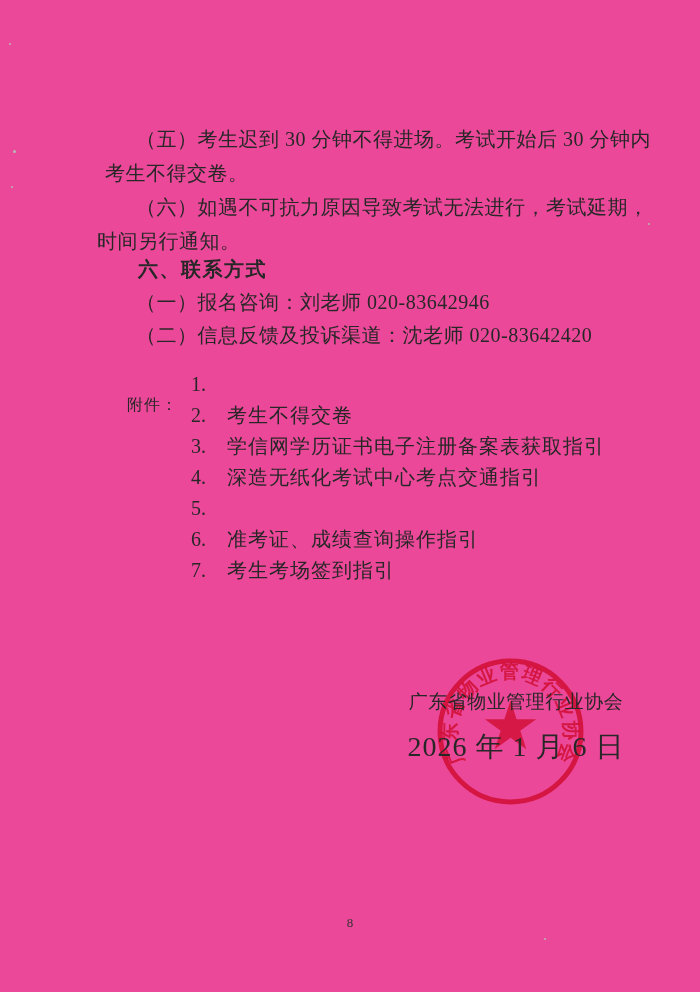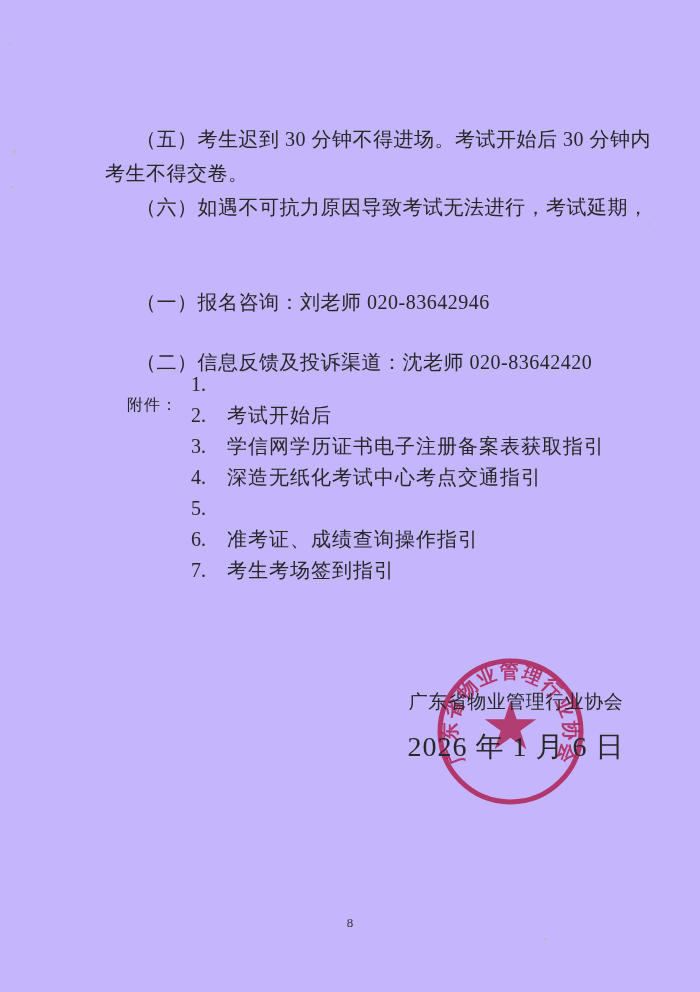--- a/index.html
+++ b/index.html
@@ -5,21 +5,21 @@
   html, body {
     margin: 0;
     padding: 0;
     background: #e9e9e9;
   }
   .page {
     position: relative;
     width: 700px;
     height: 992px;
     margin: 0 auto;
-    background: #c4b5fd;
+    background: #ec4899;
     overflow: hidden;
     font-family: "Liberation Serif", "DejaVu Serif", serif;
     color: #272727;
   }
   .tline {
     position: absolute;
     font-size: 20px;
     line-height: 26px;
     letter-spacing: 0.5px;
     white-space: nowrap;
@@ -104,32 +104,34 @@
   }
 </style>
 </head>
 <body>
 
 <div class="page">
 
   <div class="tline" style="left:136px; top:126px;">（五）考生迟到 30 分钟不得进场。考试开始后 30 分钟内</div>
   <div class="tline" style="left:97px; top:160px;margin-left:8px;">考生不得交卷。</div>
   <div class="tline" style="left:136px; top:194px;">（六）如遇不可抗力原因导致考试无法进行，考试延期，</div>
+  <div class="tline" style="left:97px; top:228px;">时间另行通知。</div>
 
+  <div class="tline heading" style="left:138px; top:256px;">六、联系方式</div>
   <div class="tline" style="left:136px; top:289px;">（一）报名咨询：刘老师 020-83642946</div>
-  <div class="tline" style="left:136px; top:322px;margin-top:27px;">（二）信息反馈及投诉渠道：沈老师 020-83642420</div>
+  <div class="tline" style="left:136px; top:322px;">（二）信息反馈及投诉渠道：沈老师 020-83642420</div>
 
   <div class="attach-label">附件：</div>
   <div class="attach-list">
     <div class="attach-row">
       <span class="attach-num">1.</span>
     </div>
     <div class="attach-row">
       <span class="attach-num">2.</span>
-      <span class="attach-text">考试开始后</span>
+      <span class="attach-text">考生不得交卷</span>
     </div>
     <div class="attach-row">
       <span class="attach-num">3.</span>
       <span class="attach-text">学信网学历证书电子注册备案表获取指引</span>
     </div>
     <div class="attach-row">
       <span class="attach-num">4.</span>
       <span class="attach-text">深造无纸化考试中心考点交通指引</span>
     </div>
     <div class="attach-row">

